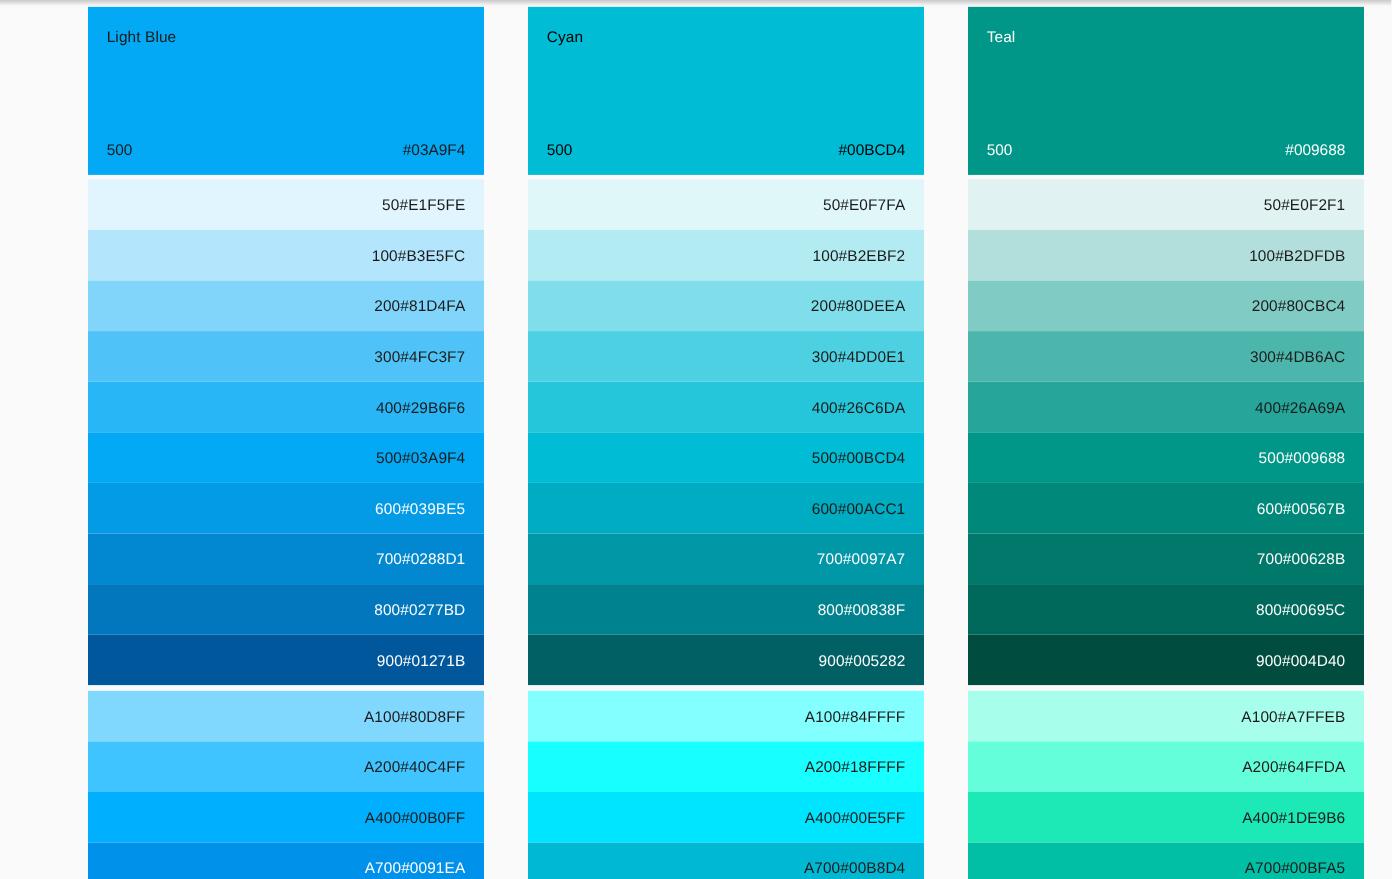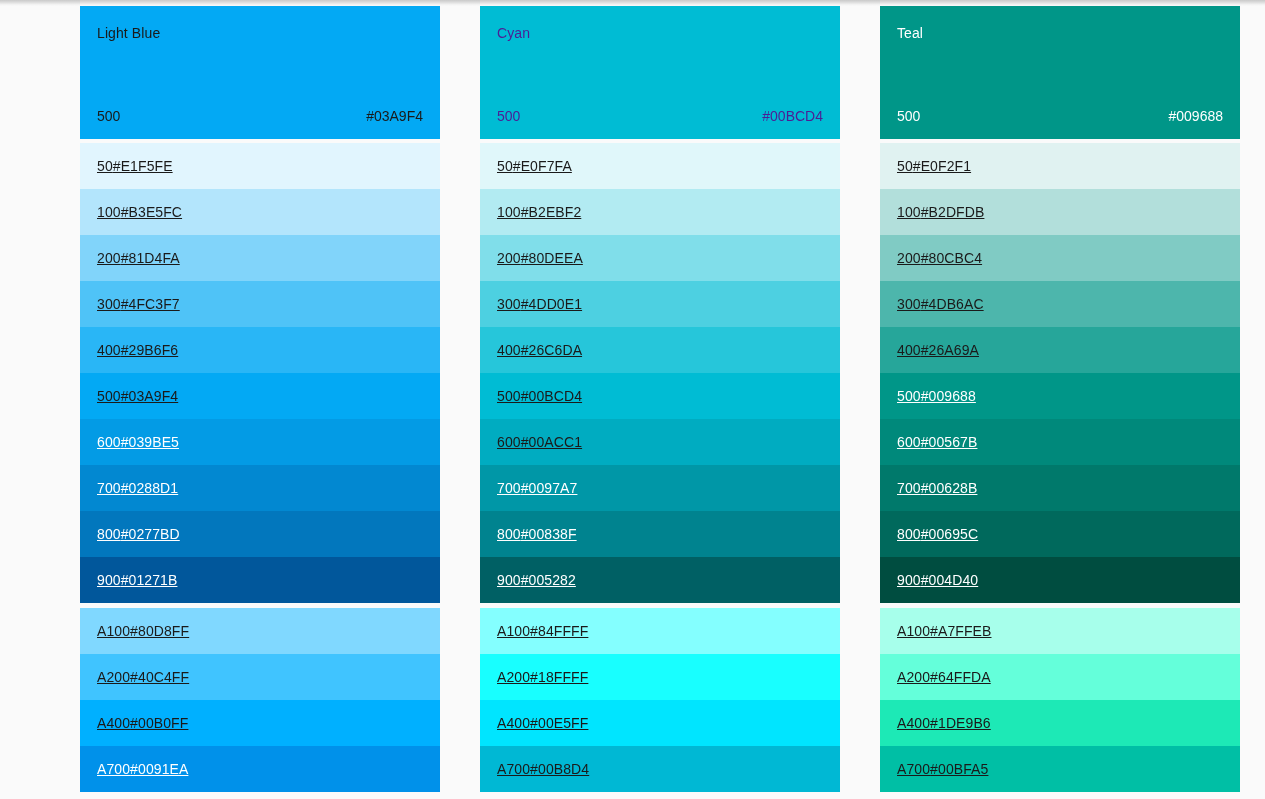--- a/index.html
+++ b/index.html
@@ -37,21 +37,21 @@
     padding: 0 25px 0 80px;
   }
 
   .palette-column {
     width: 360px;
     flex: 0 0 360px;
   }
 
   
   .swatch-header {
-    height: 133px;
+    height: 153px;
     padding: 18px 17px 14px 17px;
     display: flex;
     flex-direction: column;
     justify-content: space-between;
     margin-bottom: 4px;
   }
 
   .swatch-header-name {
     font-size: 14px;
     line-height: 18px;
@@ -66,26 +66,25 @@
     line-height: 18px;
   }
 
   
   .tone-group { display: block; }
 
   .tone-row {
     height: 46px;
     padding: 0 17px;
     display: flex;
-    justify-content: flex-start;
+    justify-content: flex-end;
     align-items: center;
     font-size: 14px;
     line-height: 18px;
     letter-spacing: .1px;
-    text-decoration: underline;
   }
 
   .tone-label { text-align: left; }
   .tone-hex   { text-align: right; }
 
   .accent-gap { height: 5px; background: #fafafa; }
 
   .text-dark  { color: #1a1a1a; }
   .text-light { color: #ffffff; }
 </style>
@@ -159,21 +158,21 @@
           <span class="tone-label">A400</span>
           <span class="tone-hex">#00B0FF</span>
         </div>
         <div class="tone-row text-light" style="background: rgb(0, 145, 234); color: rgb(255, 255, 255);">
           <span class="tone-label">A700</span>
           <span class="tone-hex">#0091EA</span>
         </div>
       </div>
     </div>
     <div class="palette-column">
-      <div class="swatch-header text-dark" style="background: rgb(0, 188, 212); color: #4c1d95;">
+      <div class="swatch-header text-dark" style="background: rgb(0, 188, 212); color: #000000;">
         <div class="swatch-header-name">Cyan</div>
         <div class="swatch-header-foot">
           <span class="tone-label">500</span>
           <span class="tone-hex">#00BCD4</span>
         </div>
       </div>
       <div class="tone-group">
         <div class="tone-row text-dark" style="background: rgb(224, 247, 250); color: rgb(26, 26, 26);">
           <span class="tone-label">50</span>
           <span class="tone-hex">#E0F7FA</span>

